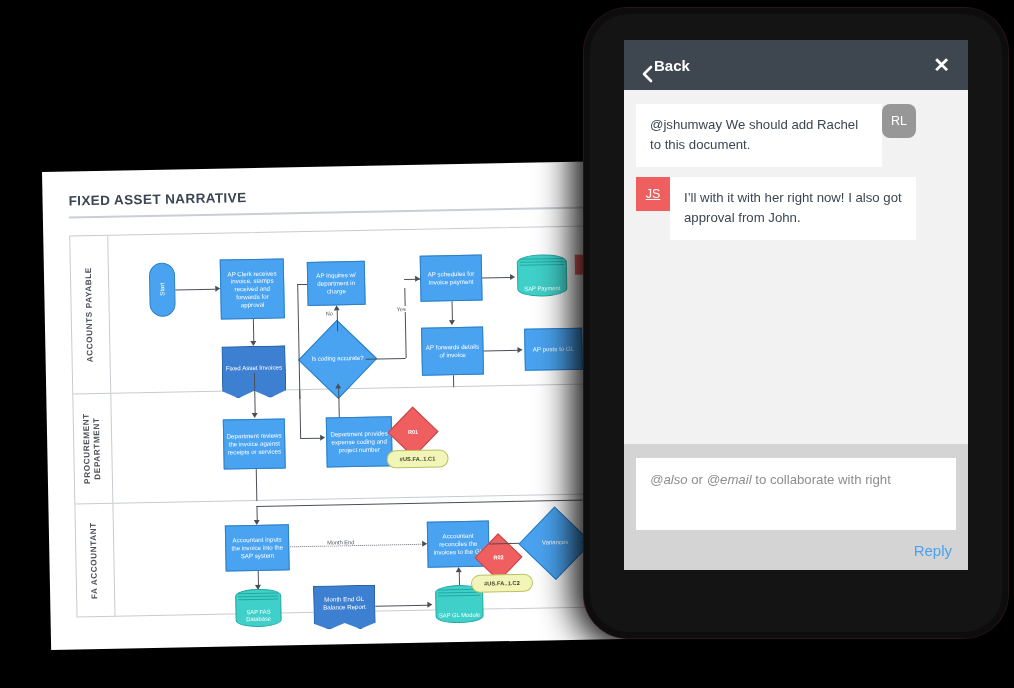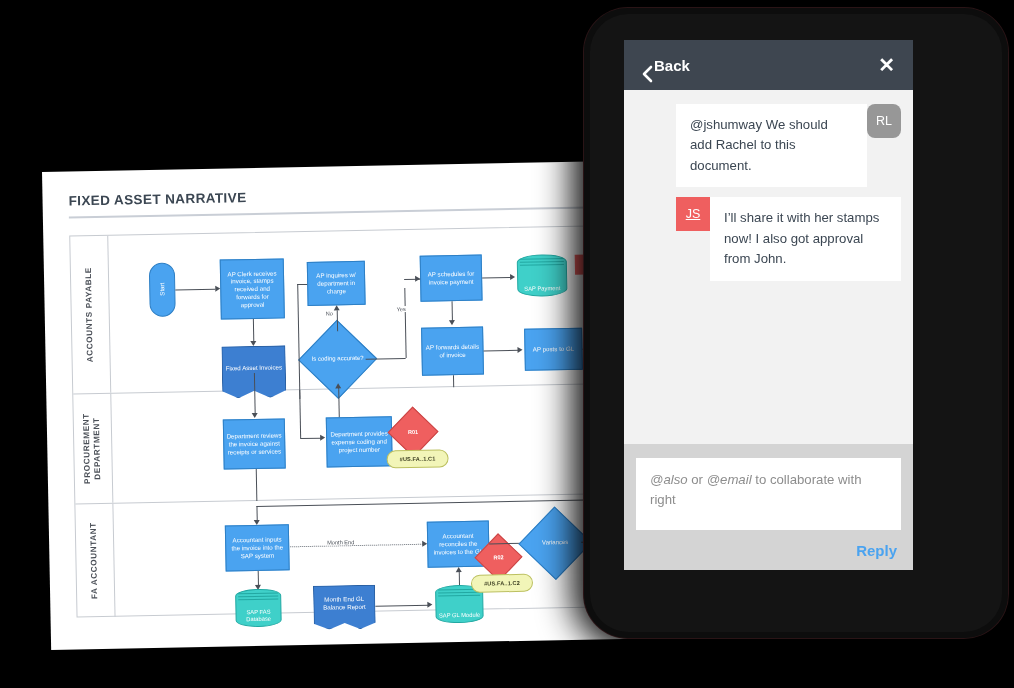--- a/index.html
+++ b/index.html
@@ -122,42 +122,42 @@
   
   #tablet {
     position: absolute; left: 584px; top: 8px;
     width: 424px; height: 630px;
     border-radius: 44px;
     background: #141414;
     box-shadow: 0 0 0 1px #2a1416, 0 0 34px 12px rgba(0,0,0,0.95),
                 inset 0 0 0 6px #0d0d0d;
   }
   #screen {
-    position: absolute; left: 40px; top: 32px; width: 289px; height: 530px;
+    position: absolute; left: 40px; top: 32px; width: 344px; height: 530px;
     background: #f2f2f2; overflow: hidden;
   }
   .panel-header {
     height: 50px; background: #3e4650; display: flex; align-items: center;
     padding: 0 18px; justify-content: space-between;
   }
   .hdr-left { display: flex; align-items: center; gap: 12px; }
   .chev {
     width: 0; height: 0; position: relative; display: inline-block;
   }
   .chev svg { display: block; }
   .back-label { color: #fff; font-size: 15px; font-weight: bold; }
   .close-x { color: #fff; font-size: 20px; font-weight: bold; line-height: 1; cursor: pointer; }
   .panel-toolbar {
     height: 44px; background: #e8e8e8; display: flex; align-items: center;
     justify-content: flex-end; gap: 26px; padding: 0 18px;
     border-bottom: 1px solid #dcdcdc;
   }
   .tb-item { display: flex; align-items: center; gap: 8px; color: #4e555e; font-size: 13.5px; }
   .caret { width: 0; height: 0; border-left: 5px solid transparent; border-right: 5px solid transparent; border-top: 7px solid #4e555e; }
-  .comments { padding: 14px 12px 0 12px; height: 246px; margin-left: 40px; }
+  .comments { padding: 14px 12px 0 12px; height: 246px; }
   .cmt-row { display: flex; margin-bottom: 10px; }
   .cmt-row.them { justify-content: flex-start; }
   .bubble {
     background: #fff; color: #3b4652; font-size: 13.2px; line-height: 1.55;
     padding: 11px 14px; max-width: 246px;
   }
   .avatar {
     width: 34px; height: 34px; flex: 0 0 34px;
     display: flex; align-items: center; justify-content: center;
     color: #fff; font-size: 12.5px; font-weight: normal;
@@ -166,21 +166,21 @@
   .av-red { background: #ef5f5f; text-decoration: underline; }
   .composer-wrap {
     position: absolute; left: 0; right: 0; bottom: 0;
     background: #d4d4d4; padding: 14px 12px 10px 12px;
   }
   .composer {
     background: #fff; min-height: 72px; padding: 12px 14px;
     color: #8d8d8d; font-size: 13.2px; line-height: 1.55;
   }
   .composer i { font-style: italic; }
-  .reply-row { text-align: right; padding-top: 12px; padding-right: 4px; font-weight: bold; }
+  .reply-row { text-align: right; padding-top: 12px; padding-right: 4px; }
   .reply-btn { color: #4aa3f0; font-size: 15px; cursor: pointer; }
 </style>
 </head>
 <body>
 
 <div id="stage">
 
   <div id="doc-wrap">
     <div id="doc-inner">
       <div class="doc-title">FIXED ASSET NARRATIVE</div>
@@ -420,21 +420,21 @@
 
       <div class="comments">
 
         <div class="cmt-row">
           <div class="bubble">@jshumway We should add Rachel to this document.</div>
           <div class="avatar av-gray">RL</div>
         </div>
 
         <div class="cmt-row them">
           <div class="avatar av-red">JS</div>
-          <div class="bubble">I’ll share it with her stamps now! I also got approval from John.</div>
+          <div class="bubble">I’ll with it with her right now! I also got approval from John.</div>
         </div>
 
       </div>
 
       <div class="composer-wrap">
         <div class="composer">
           <i>@also</i><span> or </span><i>@email</i><span> to collaborate with right</span>
         </div>
         <div class="reply-row">
           <span class="reply-btn">Reply</span>

